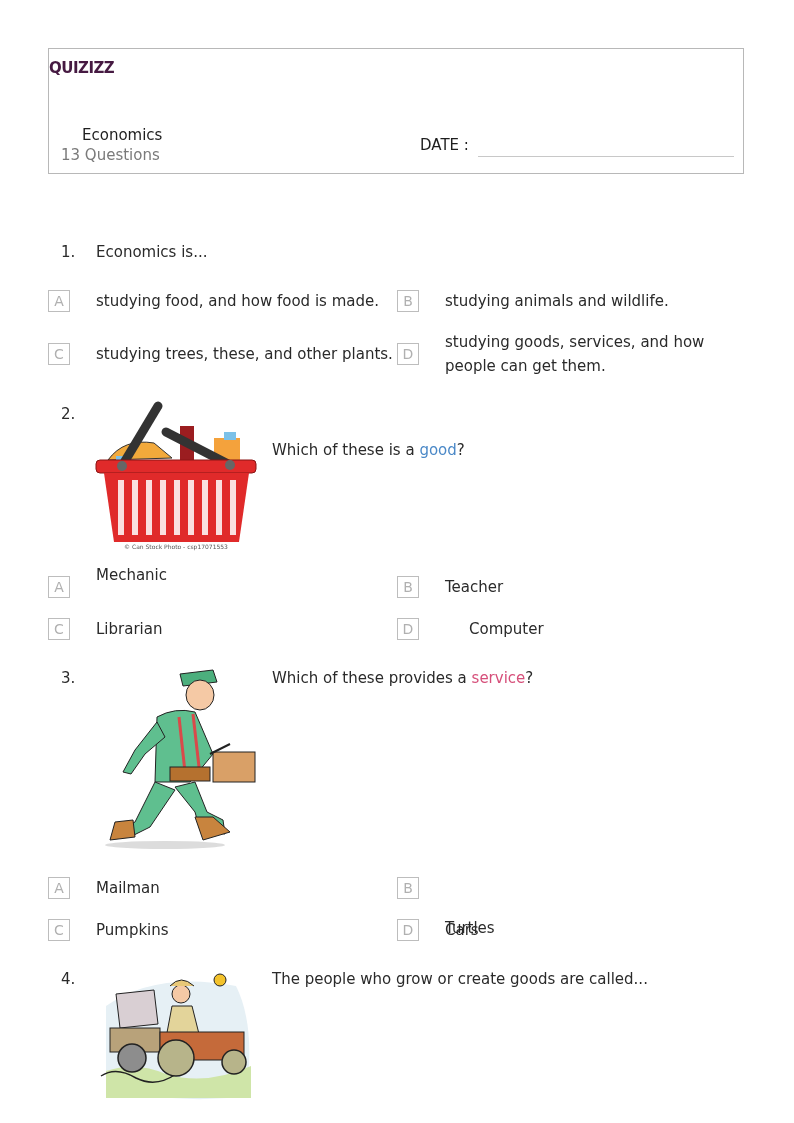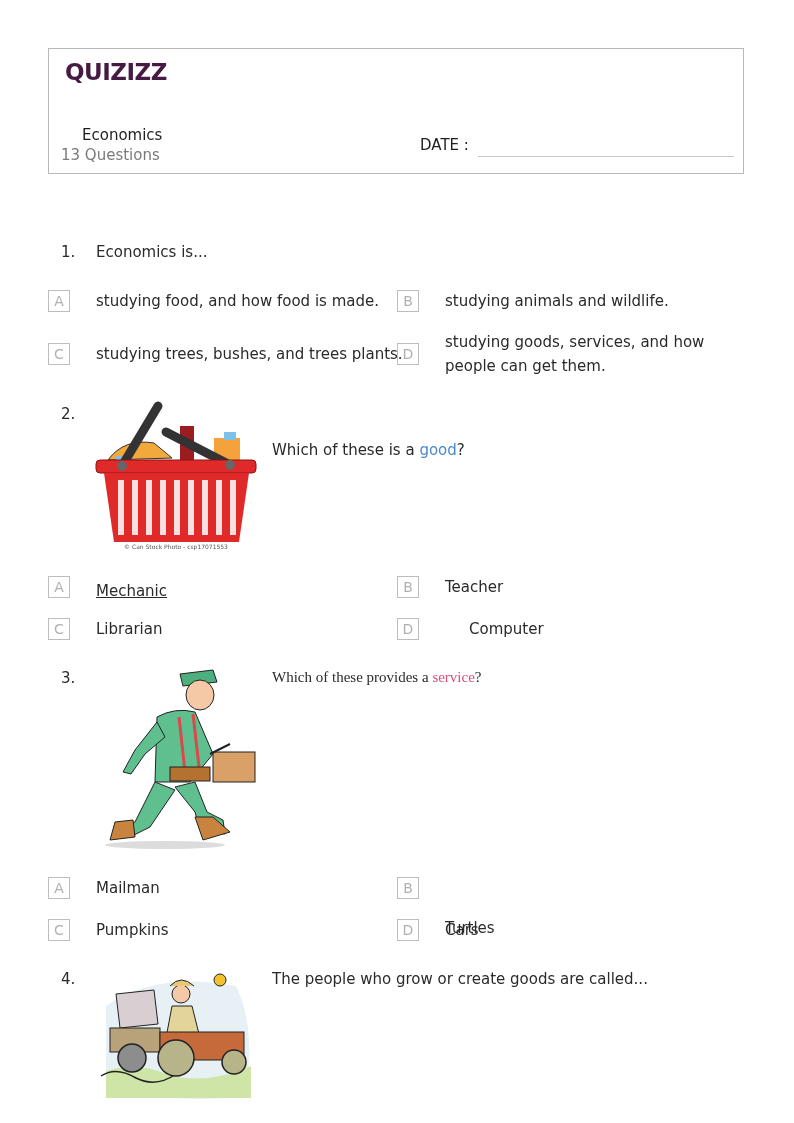--- a/index.html
+++ b/index.html
@@ -1,21 +1,21 @@
 <!DOCTYPE html>
 <html><head>
 <meta charset="utf-8">
 <style>
   html, body { margin: 0; padding: 0; background: #ffffff; }
   body { width: 794px; height: 1123px; position: relative; overflow: hidden;
          font-family: "DejaVu Sans", "Liberation Sans", sans-serif; color: #2a2a2a; }
   .header-box { position: absolute; left: 48px; top: 48px; width: 696px; height: 126px;
                 border: 1px solid #b8b8b8; box-sizing: border-box; }
-  .logo { position: absolute; left: 16px; top: 10px; font-family: "DejaVu Sans", sans-serif;
-          font-weight: bold; font-size: 23px; letter-spacing: -0.5px; color: #461a42; }
+  .logo { position: absolute; left: 0; top: 10px; font-family: "DejaVu Sans", sans-serif;
+          font-weight: bold; font-size: 15px; letter-spacing: -0.5px; color: #461a42; }
   .title { position: absolute; left: 12px; top: 77px; font-size: 15px; color: #1e1e1e; margin-left: 21px; }
   .subtitle { position: absolute; left: 12px; top: 97px; font-size: 15px; color: #7a7a7a; }
   .field { position: absolute; left: 371px; height: 22px; width: 314px; }
   .field .lbl { position: absolute; left: 0; top: 0; font-size: 15px; color: #1e1e1e; }
   .field .line { position: absolute; left: 58px; right: 0; top: 20px; border-bottom: 1px solid #c8c8c8; }
 
   .qnum { position: absolute; left: 61px; font-size: 15px; color: #2a2a2a; }
   .qtext { position: absolute; font-size: 15px; color: #2a2a2a; }
   .opt-box { position: absolute; width: 22px; height: 22px; border: 1px solid #bdbdbd;
              box-sizing: border-box; font-size: 14px; color: #b0b0b0; text-align: center;
@@ -42,21 +42,21 @@
 <div>
   <span class="qnum" style="top:243px;">1.</span>
   <span class="qtext" style="left:96px; top:243px;">Economics is...</span>
 
   <div class="opt-box" style="left:48px; top:290px;">A</div>
   <div class="opt-text" style="left:96px; top:289px; width:300px;">studying food, and how food is made.</div>
   <div class="opt-box" style="left:397px; top:290px;">B</div>
   <div class="opt-text" style="left:445px; top:289px; width:290px;">studying animals and wildlife.</div>
 
   <div class="opt-box" style="left:48px; top:343px;">C</div>
-  <div class="opt-text" style="left:96px; top:342px; width:310px; white-space:nowrap;">studying trees, bushes, and trees plants.</div>
+  <div class="opt-text" style="left:96px; top:342px; width:310px; white-space:nowrap;">studying trees, these, and other plants.</div>
   <div class="opt-box" style="left:397px; top:343px;">D</div>
   <div class="opt-text" style="left:445px; top:330px; width:270px;">studying goods, services, and how people can get them.</div>
 </div>
 
 <div>
   <span class="qnum" style="top:405px;">2.</span>
   <div class="img" style="left:94px; top:398px; width:165px; height:155px;">
     <svg width="165" height="155" viewBox="0 0 165 155">
       <path d="M14 62 Q30 40 60 45 L78 60 Z" fill="#f2a93b" stroke="#333" stroke-width="1"></path>
       <rect x="86" y="28" width="14" height="40" fill="#9b1d20"></rect>
@@ -79,21 +79,21 @@
         <rect x="136" y="82" width="6" height="55"></rect>
       </g>
       <circle cx="28" cy="68" r="5" fill="#666"></circle>
       <circle cx="136" cy="67" r="5" fill="#666"></circle>
       <text x="82" y="151" font-size="6" fill="#555" text-anchor="middle" font-family="DejaVu Sans, sans-serif">© Can Stock Photo - csp17071553</text>
     </svg>
   </div>
   <span class="qtext" style="left:272px; top:405px;margin-top:36px;"><span>Which of these is a </span><span class="hl-good">good</span><span>?</span></span>
 
   <div class="opt-box" style="left:48px; top:576px;">A</div>
-  <div class="opt-text" style="left:96px; top:579px;text-decoration:underline;">Mechanic</div>
+  <div class="opt-text" style="left:96px; top:563px;">Mechanic</div>
   <div class="opt-box" style="left:397px; top:576px;">B</div>
   <div class="opt-text" style="left:445px; top:575px;">Teacher</div>
   <div class="opt-box" style="left:48px; top:618px;">C</div>
   <div class="opt-text" style="left:96px; top:617px;">Librarian</div>
   <div class="opt-box" style="left:397px; top:618px;">D</div>
   <div class="opt-text" style="left:469px; top:617px;">Computer</div>
 </div>
 
 <div>
   <span class="qnum" style="top:669px;">3.</span>
@@ -108,21 +108,21 @@
       <path d="M20 160 L38 158 L40 175 L15 178 Z" fill="#c8843e" stroke="#222" stroke-width="1"></path>
       <path d="M100 155 L118 155 L135 170 L108 178 Z" fill="#c8843e" stroke="#222" stroke-width="1"></path>
       <line x1="84" y1="55" x2="90" y2="110" stroke="#d94a4a" stroke-width="3"></line>
       <line x1="98" y1="52" x2="104" y2="105" stroke="#d94a4a" stroke-width="3"></line>
       <path d="M62 60 L40 88 L28 110 L36 112 L50 92 L70 75 Z" fill="#5fbf8f" stroke="#222" stroke-width="1"></path>
       <rect x="75" y="105" width="40" height="14" fill="#b5712f" stroke="#222" stroke-width="1"></rect>
       <rect x="118" y="90" width="42" height="30" fill="#d9a067" stroke="#222" stroke-width="1"></rect>
       <path d="M115 92 L135 82" stroke="#222" stroke-width="2"></path>
     </svg>
   </div>
-  <span class="qtext" style="left:272px; top:669px;font-family:Liberation Serif, serif;"><span>Which of these provides a </span><span class="hl-service">service</span><span>?</span></span>
+  <span class="qtext" style="left:272px; top:669px;"><span>Which of these provides a </span><span class="hl-service">service</span><span>?</span></span>
 
   <div class="opt-box" style="left:48px; top:877px;">A</div>
   <div class="opt-text" style="left:96px; top:876px;">Mailman</div>
   <div class="opt-box" style="left:397px; top:877px;">B</div>
   <div class="opt-text" style="left:445px; top:876px;margin-top:40px;">Turtles</div>
   <div class="opt-box" style="left:48px; top:919px;">C</div>
   <div class="opt-text" style="left:96px; top:918px;">Pumpkins</div>
   <div class="opt-box" style="left:397px; top:919px;">D</div>
   <div class="opt-text" style="left:445px; top:918px;">Cars</div>
 </div>

